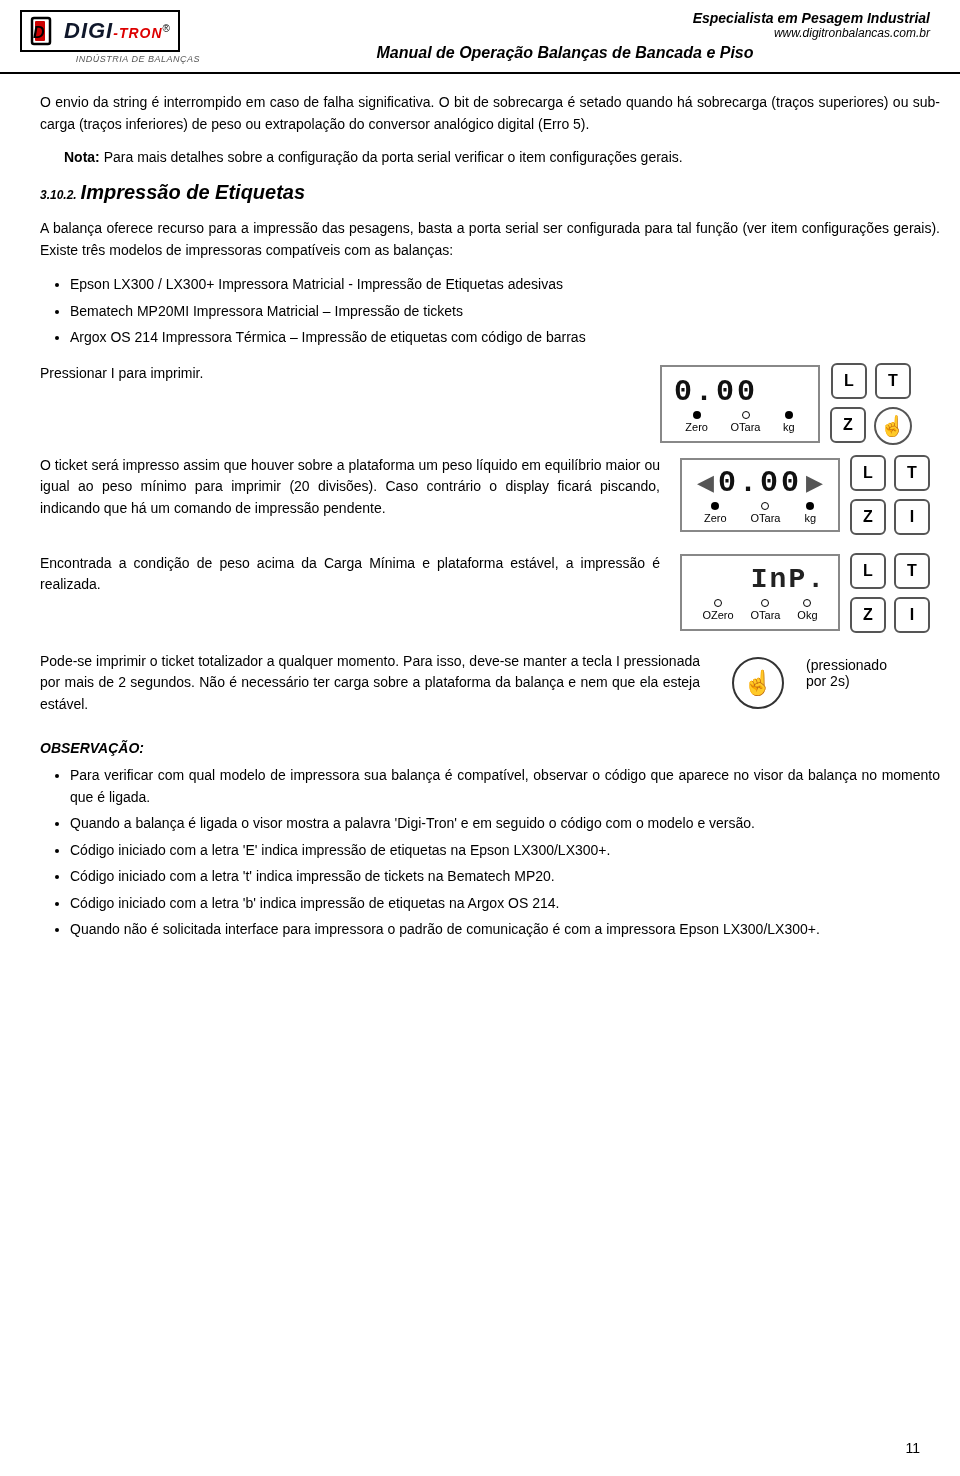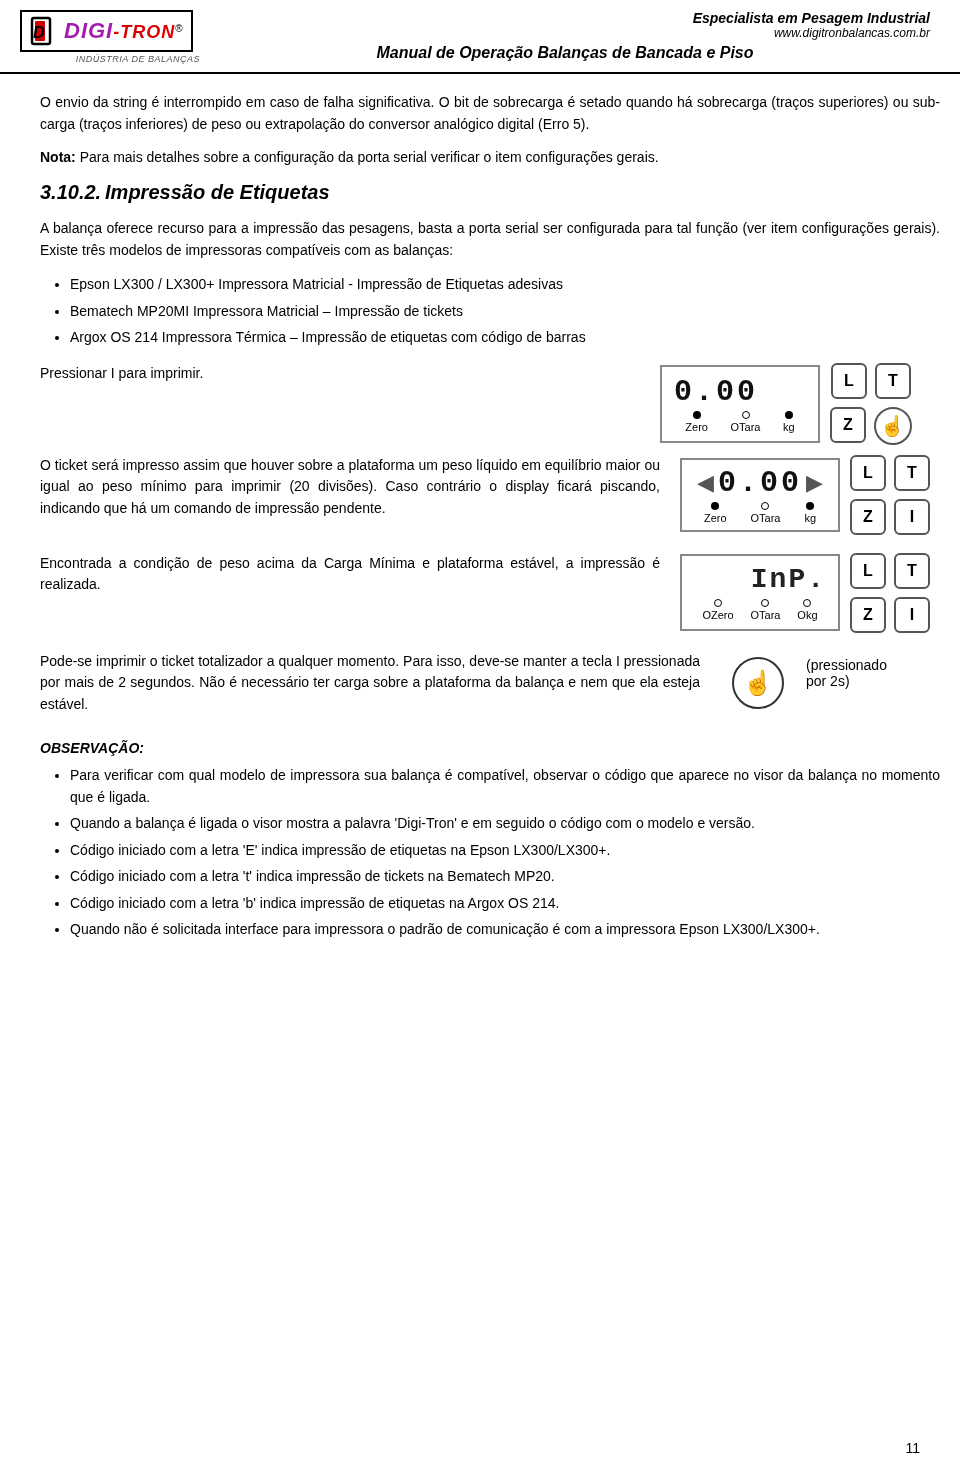--- a/index.html
+++ b/index.html
@@ -37,25 +37,25 @@
       padding: 4px 8px;
       display: flex;
       align-items: center;
       gap: 6px;
       margin-bottom: 2px;
     }
     .logo-digi {
       font-size: 22px;
       font-weight: 900;
       font-style: italic;
-      color: #a21caf;
+      color: #0f172a;
       letter-spacing: 1px;
     }
     .logo-tron {
-      font-size: 18px;
+      font-size: 14px;
       font-weight: 900;
       font-style: italic;
       color: #d00;
       letter-spacing: 1px;
     }
     .logo-reg {
       font-size: 10px;
       vertical-align: super;
     }
     .logo-sub {
@@ -92,32 +92,33 @@
     }
     .para {
       margin-bottom: 12px;
       text-align: justify;
       line-height: 1.55;
     }
     .nota {
       margin-bottom: 12px;
       text-align: justify;
       line-height: 1.55;
+      margin-left: 24px;
     }
     .nota-bold {
       font-weight: bold;
     }
     .section-title {
       font-size: 20px;
       font-style: italic;
       font-weight: bold;
       margin: 18px 0 14px 0;
     }
     .section-num {
-      font-size: 20px;
+      font-size: 12px;
       font-style: italic;
       font-weight: bold;
     }
     .bullet-list {
       margin-left: 30px;
       margin-bottom: 14px;
       line-height: 1.6;
     }
     .bullet-list li {
       margin-bottom: 4px;

